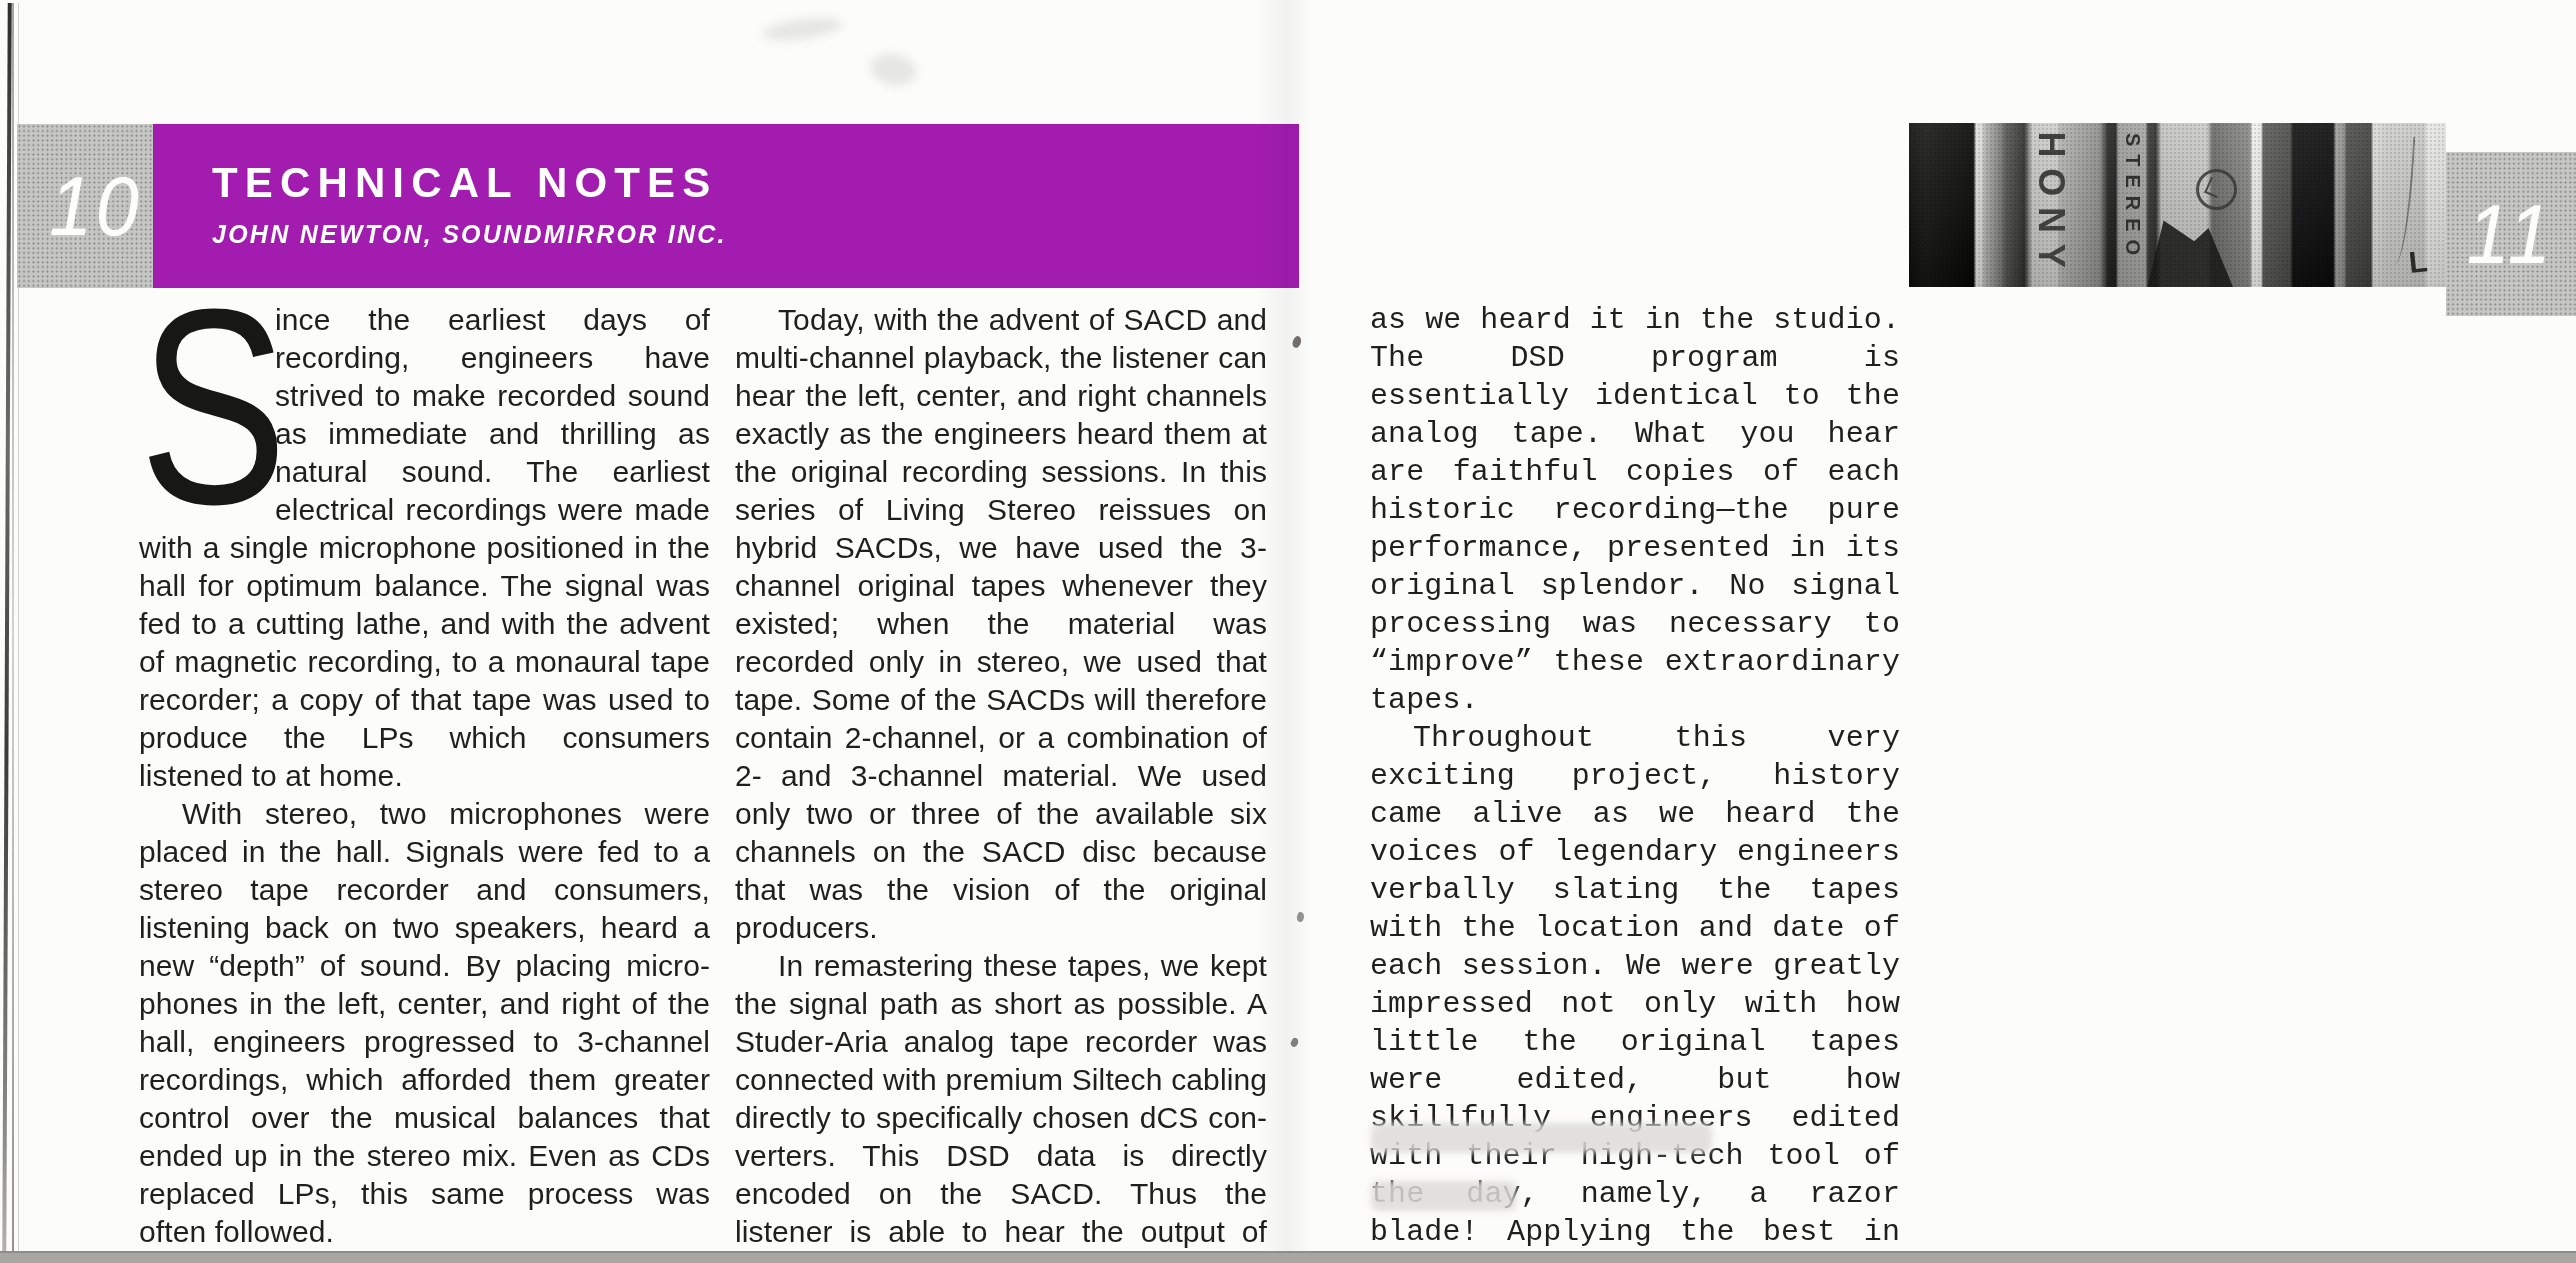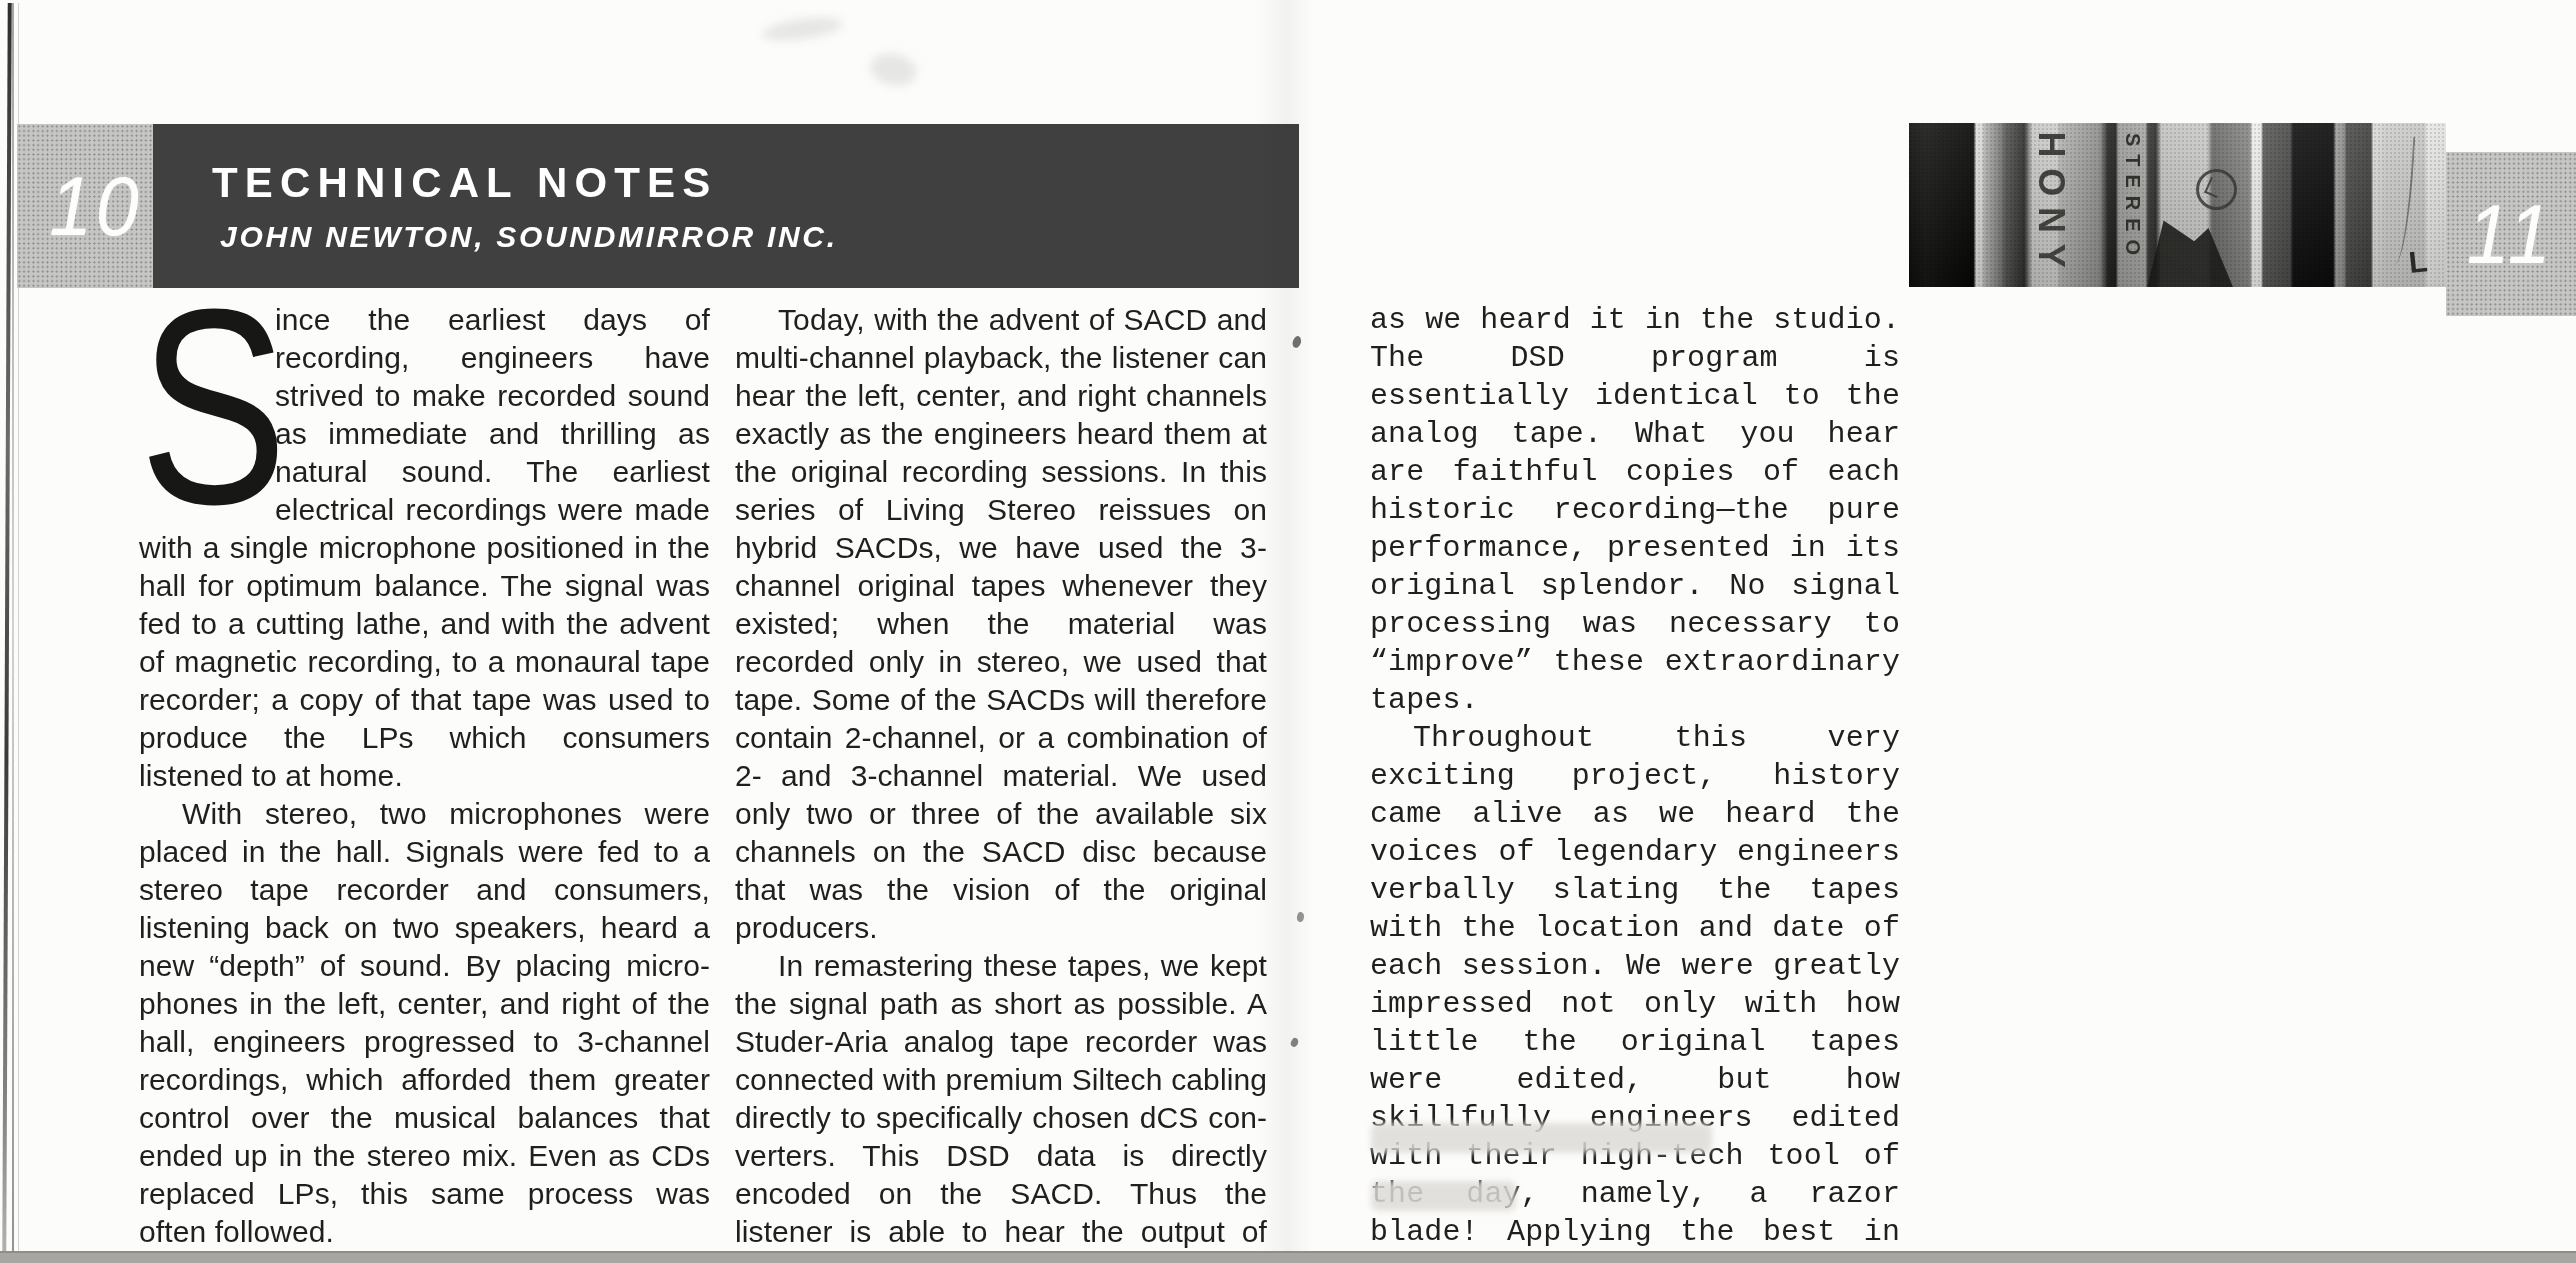--- a/index.html
+++ b/index.html
@@ -19,24 +19,24 @@
               background-image:radial-gradient(circle,#8d8d8b 0.9px, rgba(0,0,0,0) 1.1px);
               background-size:4.7px 4.7px; }
   .pageno-block { position:absolute; top:124px; height:164px; display:flex; align-items:center; justify-content:center; }
   .pageno-left  { left:17px;  width:136px; }
   .pageno-right { left:2446px; width:130px;margin-top:28px; }
   .pageno { font-size:84px; font-style:italic; color:#fdfdfc; letter-spacing:4px;
             text-shadow:0 0 1.3px rgba(255,255,255,.6); transform:scaleX(.92); }
   .pageno-left .pageno { padding-left:23px; }
 
   .banner { position:absolute; left:153px; top:124px; width:1146px; height:164px;
-            background:#404040; color:#ffffff; }
+            background:#a21caf; color:#ffffff; }
   .banner-title { position:absolute; left:59px; top:35px; font-size:42px; font-weight:700;
                   letter-spacing:0.17em; }
-  .banner-subtitle { position:absolute; left:67px; top:96px; font-size:30px; font-weight:700;
+  .banner-subtitle { position:absolute; left:59px; top:96px; font-size:25px; font-weight:700;
                      font-style:italic; letter-spacing:0.09em; }
 
   
   .photo { position:absolute; left:1909px; top:123px; width:537px; height:164px; overflow:hidden;
            background:linear-gradient(90deg,
              #0d0d0d 0%, #161614 3%, #060604 12%,
              #e0e0de 12.5%, #dcdcda 13.5%,
              #b8b8b6 14%, #7c7c7a 17%,
              #565654 18%, #2e2e2c 21.5%,
              #c9c9c7 23%, #cfcfcd 27.5%,

